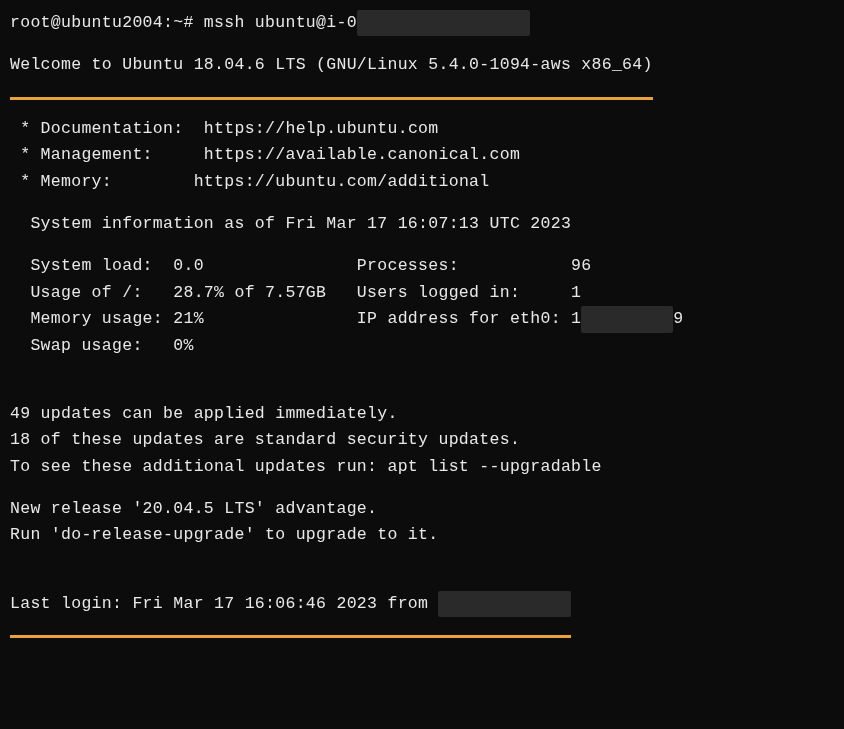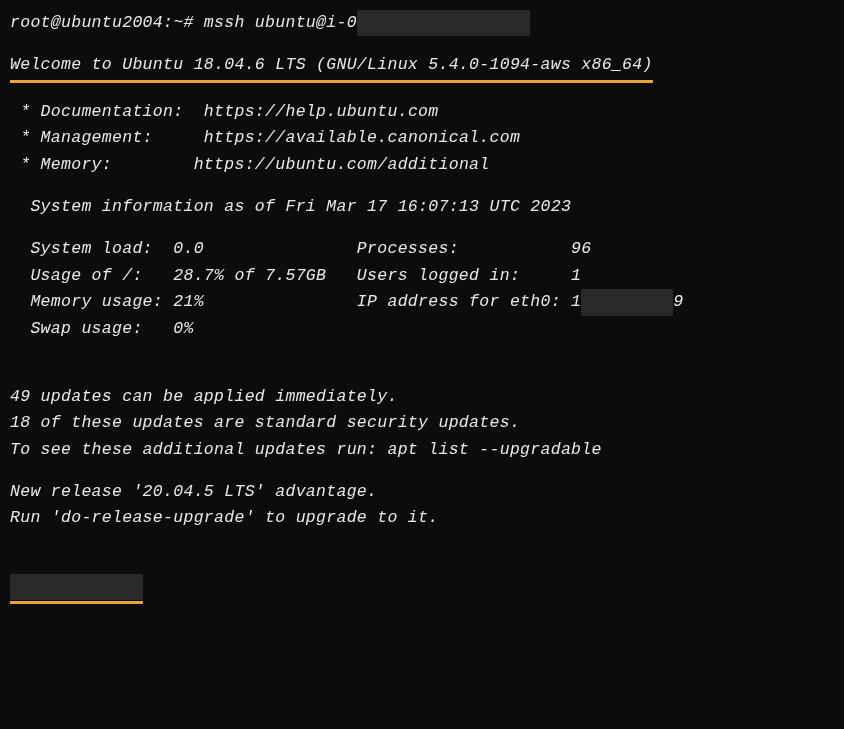--- a/index.html
+++ b/index.html
@@ -10,26 +10,25 @@
       font-family: 'Consolas', 'Courier New', monospace;
       font-size: 16.5px;
       line-height: 1.6;
       letter-spacing: 0.3px;
       width: 844px;
       height: 729px;
       box-sizing: border-box;
     }
     .terminal-line {
       white-space: pre;
-      font-style: italic;
     }
     .underline-orange {
       display: inline-block;
       border-bottom: 3px solid #e8a33d;
-      padding-bottom: 1px;
+      padding-bottom: 18px;
       text-align: center;
     }
     .redacted {
       display: inline-block;
       background-color: #2a2a2a;
       color: transparent;
       user-select: none;
       border-radius: 2px;
     }
     .spacer {
@@ -71,13 +70,13 @@
 <div class="terminal-line">18 of these updates are standard security updates.</div>
 <div class="terminal-line">To see these additional updates run: apt list --upgradable</div>
 
 <div class="spacer"></div>
 
 <div class="terminal-line">New release '20.04.5 LTS' advantage.</div>
 <div class="terminal-line">Run 'do-release-upgrade' to upgrade to it.</div>
 
 <div class="spacer-big"></div>
 
-<div class="terminal-line"><span class="underline-orange"><span class="redacted">             </span></span></div>
+<div class="terminal-line"><span class="underline-orange"><span>Last login: Fri Mar 17 16:06:46 2023 from </span><span class="redacted">             </span></span></div>
 
 </body></html>

